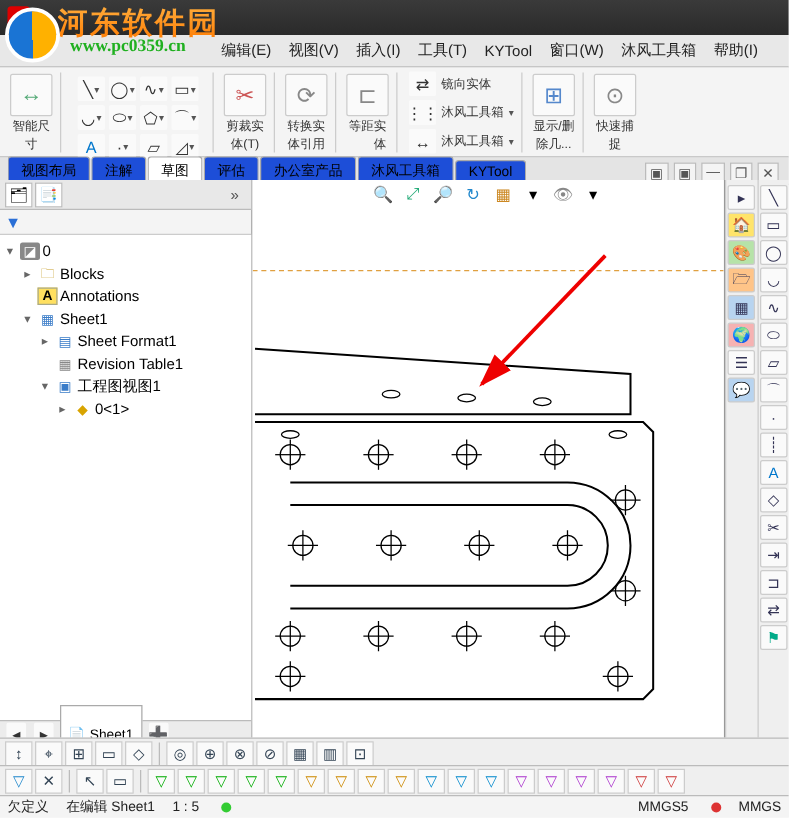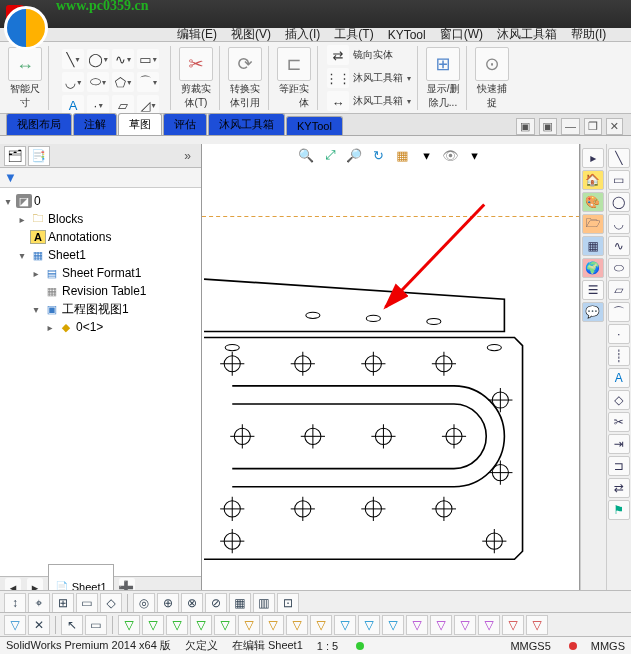--- a/index.html
+++ b/index.html
@@ -7,21 +7,21 @@
 
 
 .titlebar { height: 28px; background: linear-gradient(#3a3a3a,#2a2a2a); display: flex; align-items: center; padding: 0 6px; color: #ddd; font-size: 11px; }
 .titlebar .logo { width: 18px; height: 18px; background: #d00; border-radius: 3px; margin-right: 6px; }
 .watermark { position: absolute; top: 2px; left: 0; z-index: 50; pointer-events: none; }
 .watermark .cn { font-size: 24px; font-weight: bold; background: linear-gradient(#ffb040,#ff7a00); -webkit-background-clip: text; background-clip: text; color: transparent; letter-spacing: 2px; margin-left: 46px;}
 .watermark .url { font-size: 14px; font-weight: bold; color: #20b020; margin-left: 56px; margin-top:-4px;font-family:Liberation Serif, serif;}
 .watermark .icon { position:absolute; top:4px; left:4px; width:44px; height:44px; border-radius:22px; background: conic-gradient(#ffb100 0 180deg,#1a74d4 180deg 360deg); border:3px solid #fff;}
 
 
-.menubar { height: 14px; background: #e8e8e8; border-bottom: 1px solid #bbb; display: flex; align-items: center; padding-left: 170px; font-size: 12px; color: #222; }
+.menubar { height: 26px; background: #e8e8e8; border-bottom: 1px solid #bbb; display: flex; align-items: center; padding-left: 170px; font-size: 12px; color: #222; }
 .menubar span { padding: 0 7px; cursor: default; }
 
 
 .ribbon { height: 72px; background: #f4f4f4; border-bottom: 1px solid #bbb; display: flex; align-items: flex-start; padding: 4px 2px; gap: 2px; }
 .ribbon .grp { border-right: 1px solid #ccc; padding: 0 6px; height: 64px; display: flex; flex-direction: column; justify-content: center; align-items: center; font-size: 10px; color: #333; gap: 1px; }
 .ribbon .grp.small { flex-direction: row; flex-wrap: wrap; width: auto; align-content: flex-start; padding-top: 2px;}
 .tbtn { width: 22px; height: 20px; border: 1px solid transparent; display: inline-flex; align-items: center; justify-content: center; font-size: 13px; color: #333; margin: 1px; background:#fafafa; border-radius:2px;}
 .bigbtn { width: 34px; height: 34px; border: 1px solid #ccc; background: #fafafa; display: flex; align-items: center; justify-content: center; font-size: 18px; color: #5a7; border-radius:2px; }
 .grp label { font-size: 10px; color: #333; }
 .dd { font-size: 8px; color: #555; margin-left: 1px; }
@@ -89,20 +89,21 @@
 .status { position: absolute; left:0; right:0; bottom:0; height:18px; background:#f4f4f4; border-top:1px solid #bbb; display:flex; align-items:center; font-size:11px; color:#222; padding:0 6px; gap:14px;}
 .status .led { width:8px; height:8px; border-radius:4px; background:#3c3; display:inline-block; margin-left:4px;}
 .status .led.r { background:#d33;}
 .status .fill { flex:1;}
 </style>
 </head>
 <body>
 
 <div class="watermark">
   <div class="icon"></div>
+  <div class="cn">河东软件园</div>
   <div class="url">www.pc0359.cn</div>
 </div>
 
 <div class="titlebar">
   <div class="logo"></div>
 </div>
 
 <div class="menubar">
   <span>编辑(E)</span>
   <span>视图(V)</span>
@@ -175,20 +176,21 @@
     <label style="white-space:pre;text-align:center;">快速捕
 捉</label>
   </div>
 </div>
 
 <div class="tabrow">
   <div class="tab">视图布局</div>
   <div class="tab">注解</div>
   <div class="tab active">草图</div>
   <div class="tab">评估</div>
+  <div class="tab">办公室产品</div>
   <div class="tab">沐风工具箱</div>
   <div class="tab">KYTool</div>
   <div class="spacer"></div>
   <div class="winbtns">
     <span>▣</span>
     <span>▣</span>
     <span>—</span>
     <span>❐</span>
     <span>✕</span>
   </div>
@@ -447,21 +449,20 @@
   <span class="bb" style="color:#08c;">▽</span>
   <span class="bb" style="color:#a3c;">▽</span>
   <span class="bb" style="color:#a3c;">▽</span>
   <span class="bb" style="color:#a3c;">▽</span>
   <span class="bb" style="color:#a3c;">▽</span>
   <span class="bb" style="color:#c33;">▽</span>
   <span class="bb" style="color:#c33;">▽</span>
 </div>
 
 <div class="status">
-  <span>SolidWorks Premium 2014 x64 版</span>
   <span>欠定义</span>
   <span>在编辑 Sheet1</span>
   <span>1 : 5</span>
   <span class="led"></span>
   <span class="fill"></span>
   <span>MMGS5</span>
   <span class="led r"></span>
   <span>MMGS</span>
 </div>
 

